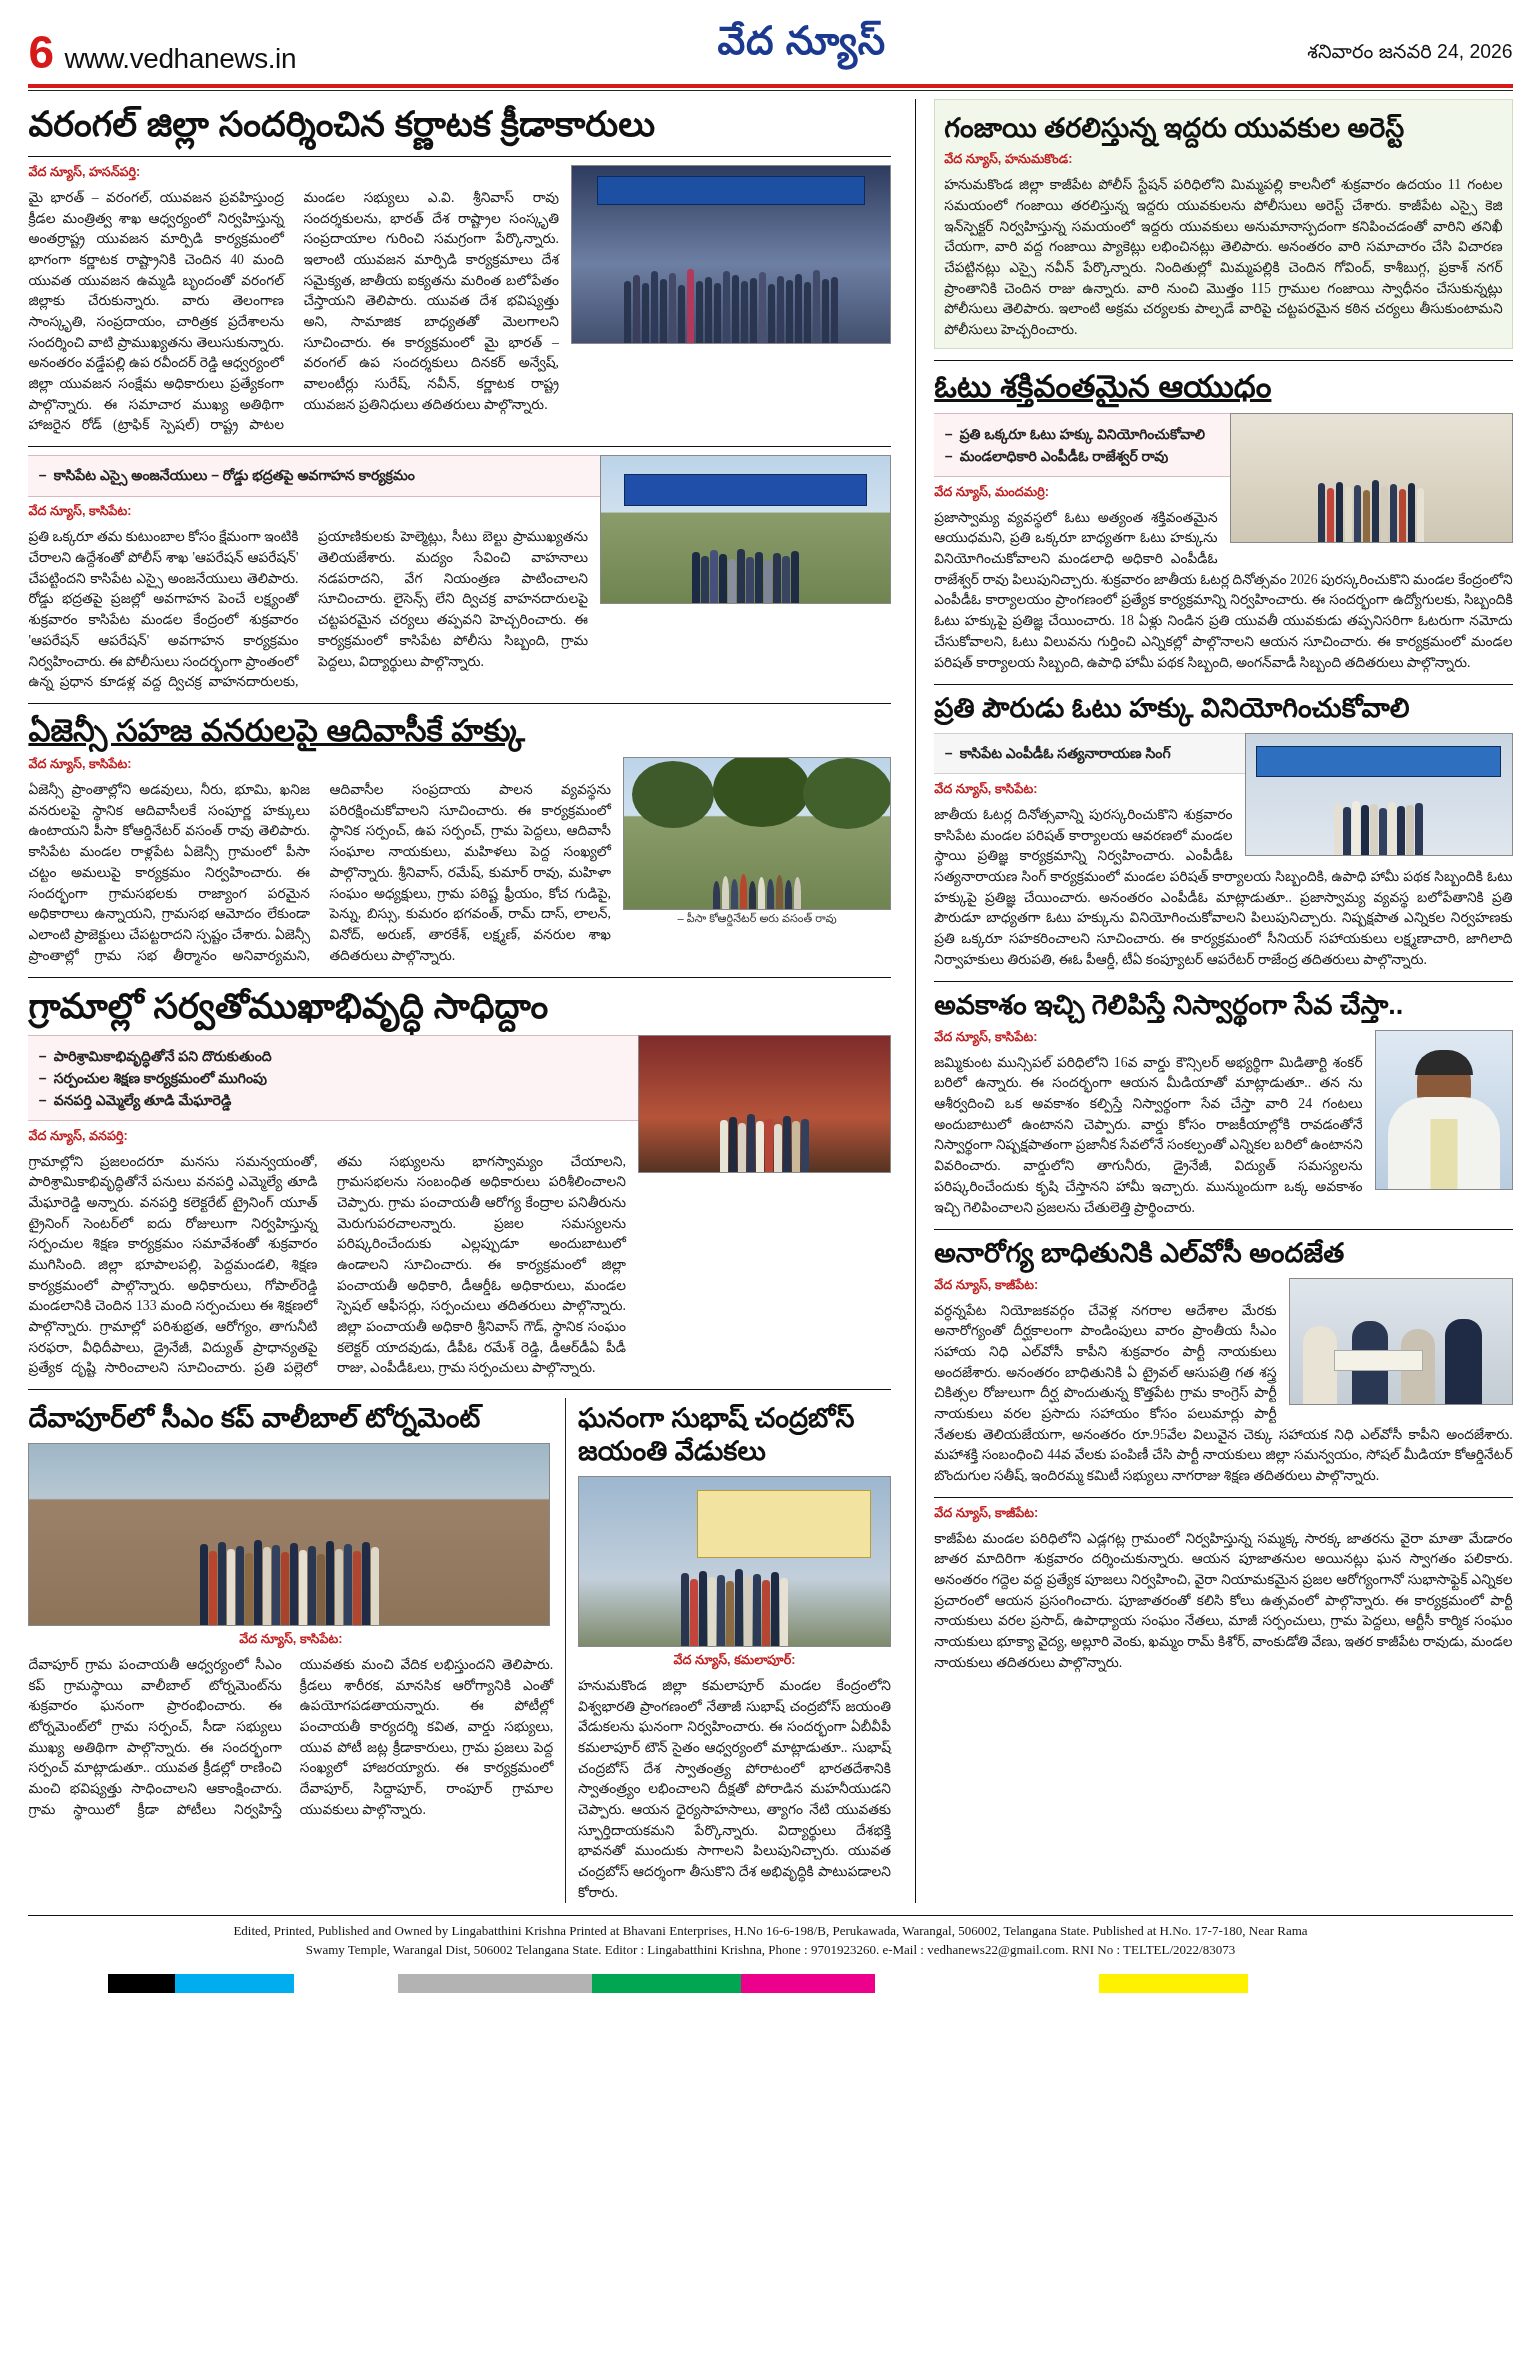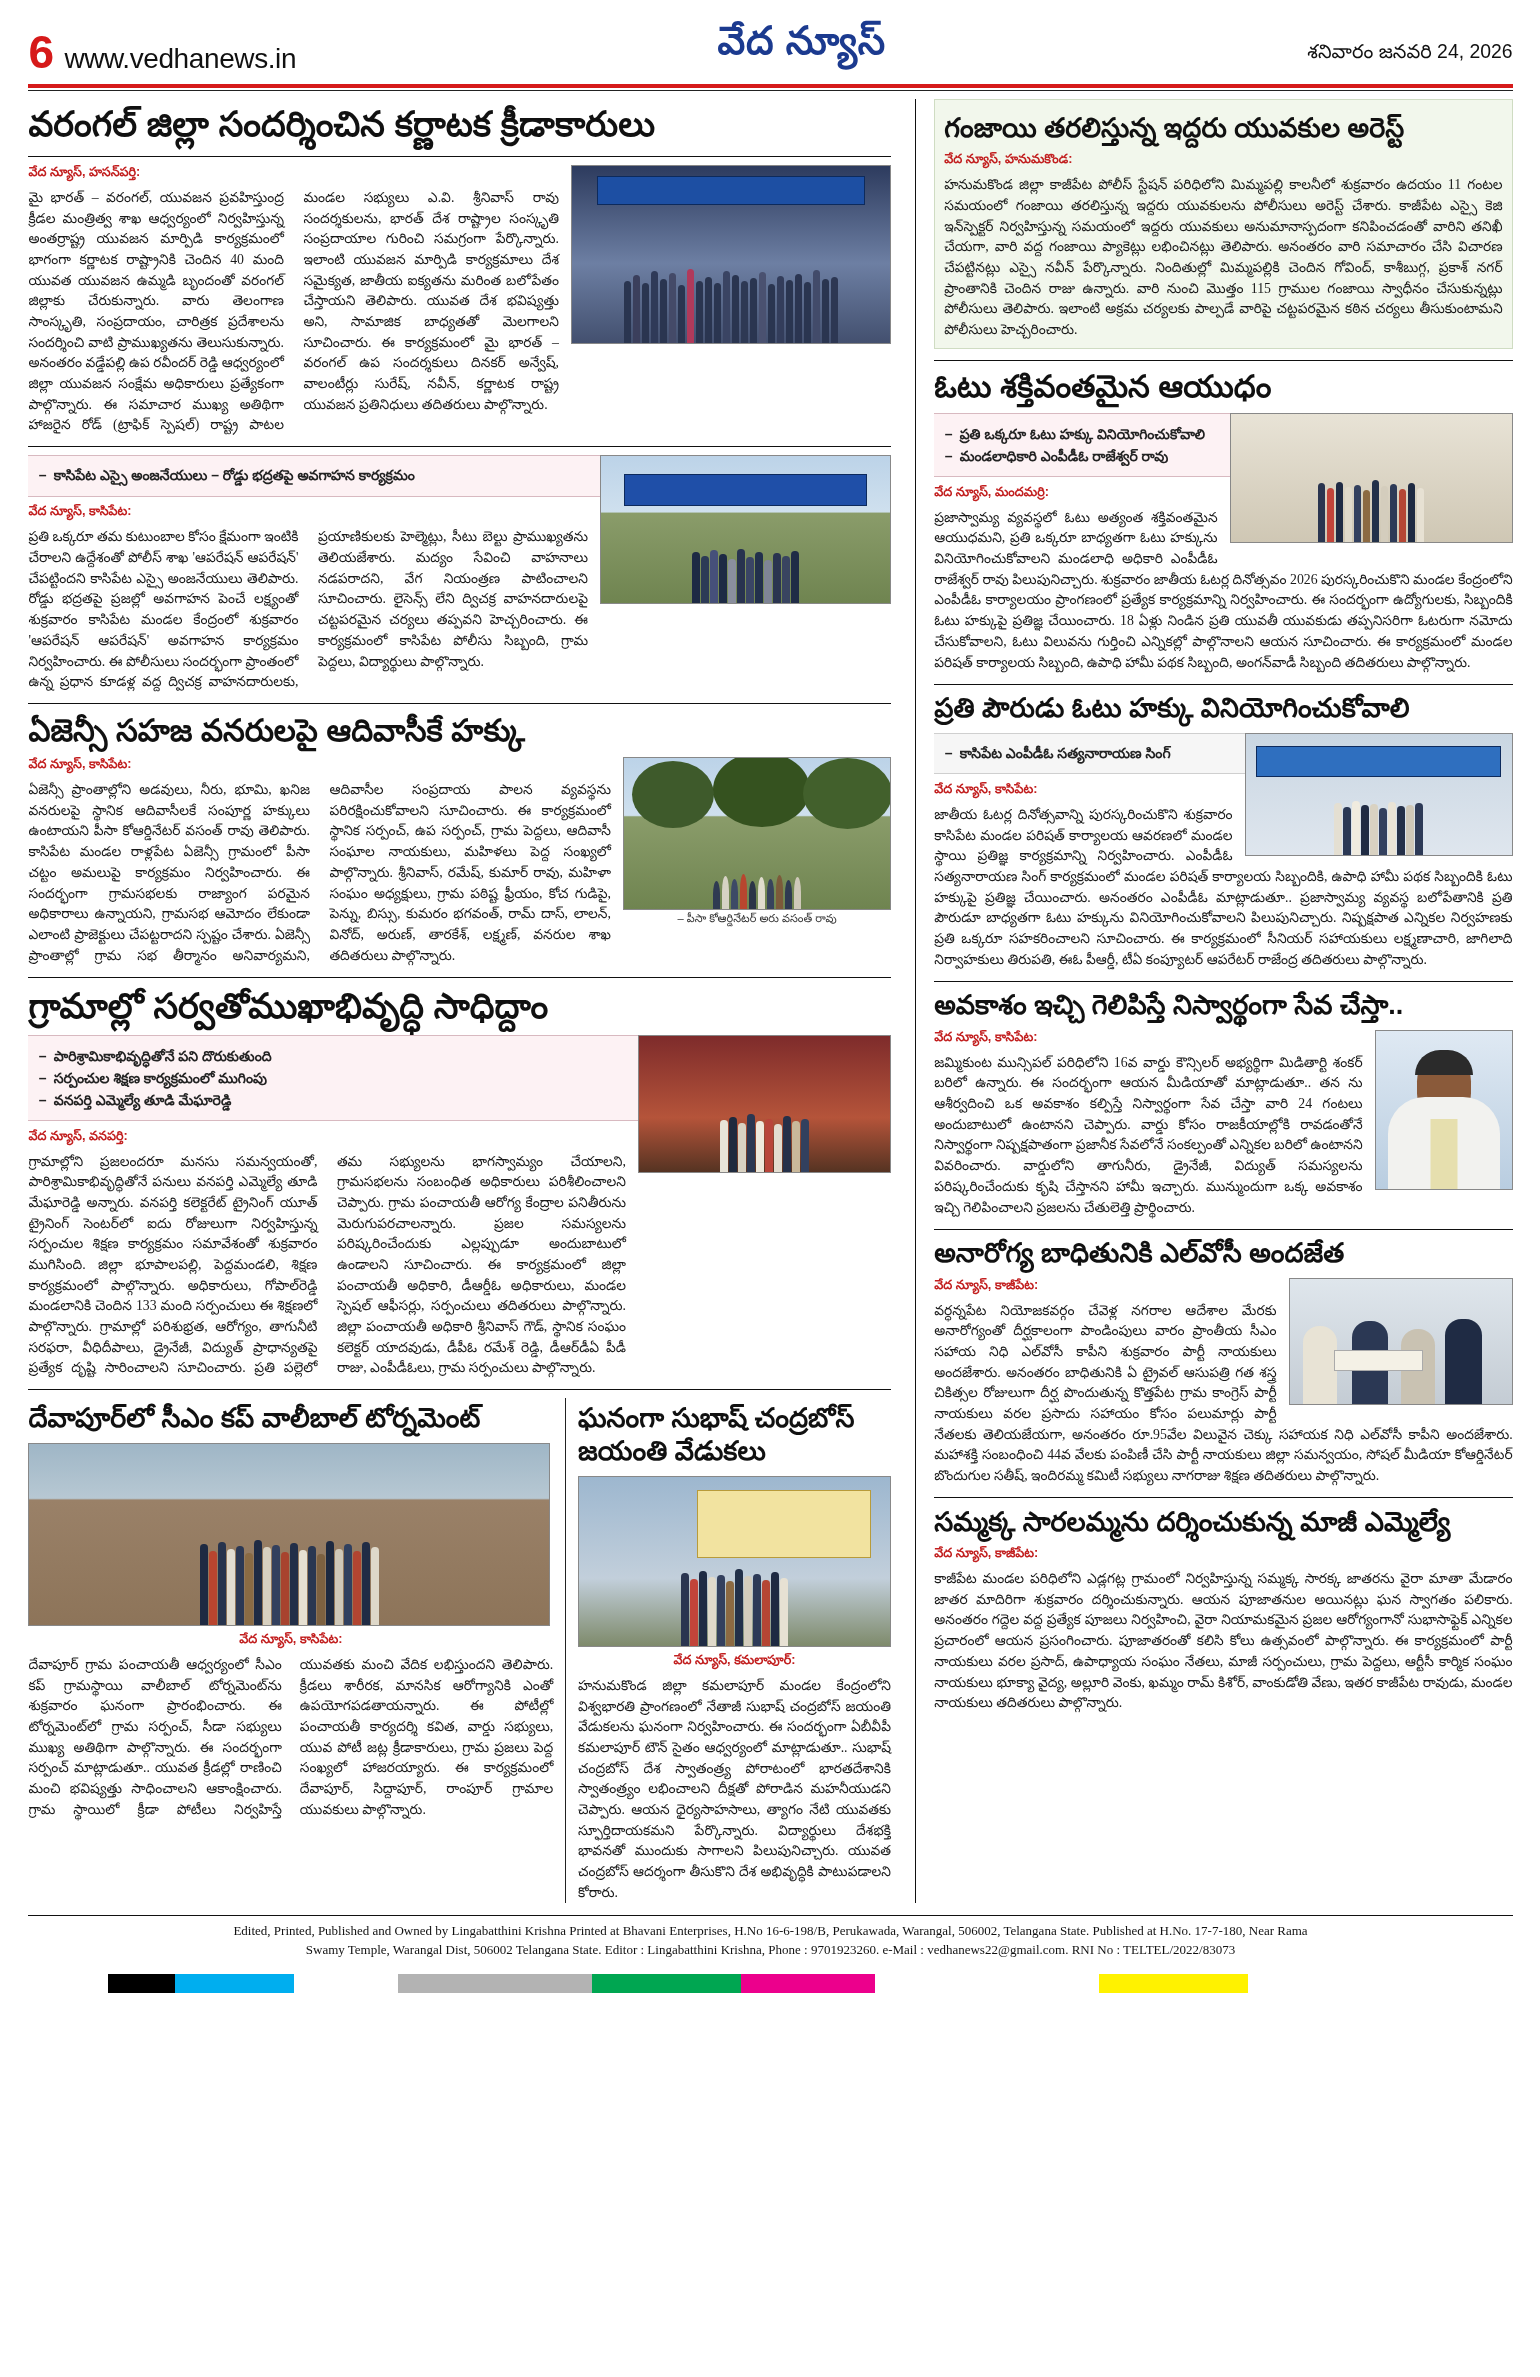--- a/index.html
+++ b/index.html
@@ -68,21 +68,21 @@
 
   
   h1.head {
     font-family: "Liberation Sans", sans-serif;
     font-weight: 700;
     color: #111;
     margin: 4.5px 0 7.5px 0;
     line-height: 1.22;
   }
   .h-xl { font-size: 35px; }
-  .h-lg { font-size: 31px; }
+  .h-lg { font-size: 31px; text-decoration: underline; }
   .h-md { font-size: 27px; }
   .h-blue { color: #1b3a8f; }
 
   .hr-black { border:0; border-top:1.5px solid #111; margin: 10.4px 0 7.5px 0; }
 
   
   .byline {
     font-family: "Liberation Sans", sans-serif;
     font-size: 12.7px;
     font-weight: 700;
@@ -505,21 +505,20 @@
             </div>
           </div>
           <div class="byline left">వేద న్యూస్, కాజీపేట:</div>
           <div class="body-text">వర్ధన్నపేట నియోజకవర్గం చేవెళ్ల నగరాల ఆదేశాల మేరకు అనారోగ్యంతో దీర్ఘకాలంగా పాండింపులు వారం ప్రాంతీయ సీఎం సహాయ నిధి ఎల్‌వోసీ కాపీని శుక్రవారం పార్టీ నాయకులు అందజేశారు. అనంతరం బాధితునికి ఏ ట్రైవల్ ఆసుపత్రి గత శస్త్ర చికిత్సల రోజులుగా దీర్ఘ పొందుతున్న కొత్తపేట గ్రామ కాంగ్రెస్ పార్టీ నాయకులు వరల ప్రసాదు సహాయం కోసం పలుమార్లు పార్టీ నేతలకు తెలియజేయగా, అనంతరం రూ.95వేల విలువైన చెక్కు సహాయక నిధి ఎల్‌వోసీ కాపీని అందజేశారు. మహాశక్తి సంబంధించి 44వ వేలకు పంపిణీ చేసి పార్టీ నాయకులు జిల్లా సమన్వయం, సోషల్ మీడియా కోఆర్డినేటర్ బొందుగుల సతీష్, ఇందిరమ్మ కమిటీ సభ్యులు నాగరాజు శిక్షణ తదితరులు పాల్గొన్నారు.</div>
         </div>
       </div>
 
       <hr class="hr-black">
 
       <div>
-        <h1 class="head h-md">సమ్మక్క సారలమ్మను దర్శించుకున్న మాజీ ఎమ్మెల్యే</h1>
         <div class="byline left">వేద న్యూస్, కాజీపేట:</div>
         <div class="body-text">కాజీపేట మండల పరిధిలోని ఎడ్లగట్ల గ్రామంలో నిర్వహిస్తున్న సమ్మక్క సారక్క జాతరను వైరా మాతా మేడారం జాతర మాదిరిగా శుక్రవారం దర్శించుకున్నారు. ఆయన పూజాతనుల అయినట్లు ఘన స్వాగతం పలికారు. అనంతరం గద్దెల వద్ద ప్రత్యేక పూజలు నిర్వహించి, వైరా నియామకమైన ప్రజల ఆరోగ్యంగానో సుభాసాఫ్టెక్‌ ఎన్నికల ప్రచారంలో ఆయన ప్రసంగించారు. పూజాతరంతో కలిసి కోలు ఉత్సవంలో పాల్గొన్నారు. ఈ కార్యక్రమంలో పార్టీ నాయకులు వరల ప్రసాద్, ఉపాధ్యాయ సంఘం నేతలు, మాజీ సర్పంచులు, గ్రామ పెద్దలు, ఆర్టీసీ కార్మిక సంఘం నాయకులు భూక్యా వైద్య, అల్లూరి వెంకు, ఖమ్మం రామ్ కిశోర్, వాంకుడోతి వేణు, ఇతర కాజీపేట రావుడు, మండల నాయకులు తదితరులు పాల్గొన్నారు.</div>
       </div>
 
     </div>
   </div>
 
   <hr class="footer-rule">
   <div class="footer">
     <div>Edited, Printed, Published and Owned by Lingabatthini Krishna Printed at Bhavani Enterprises, H.No 16-6-198/B, Perukawada, Warangal, 506002, Telangana State. Published at H.No. 17-7-180, Near Rama</div>

